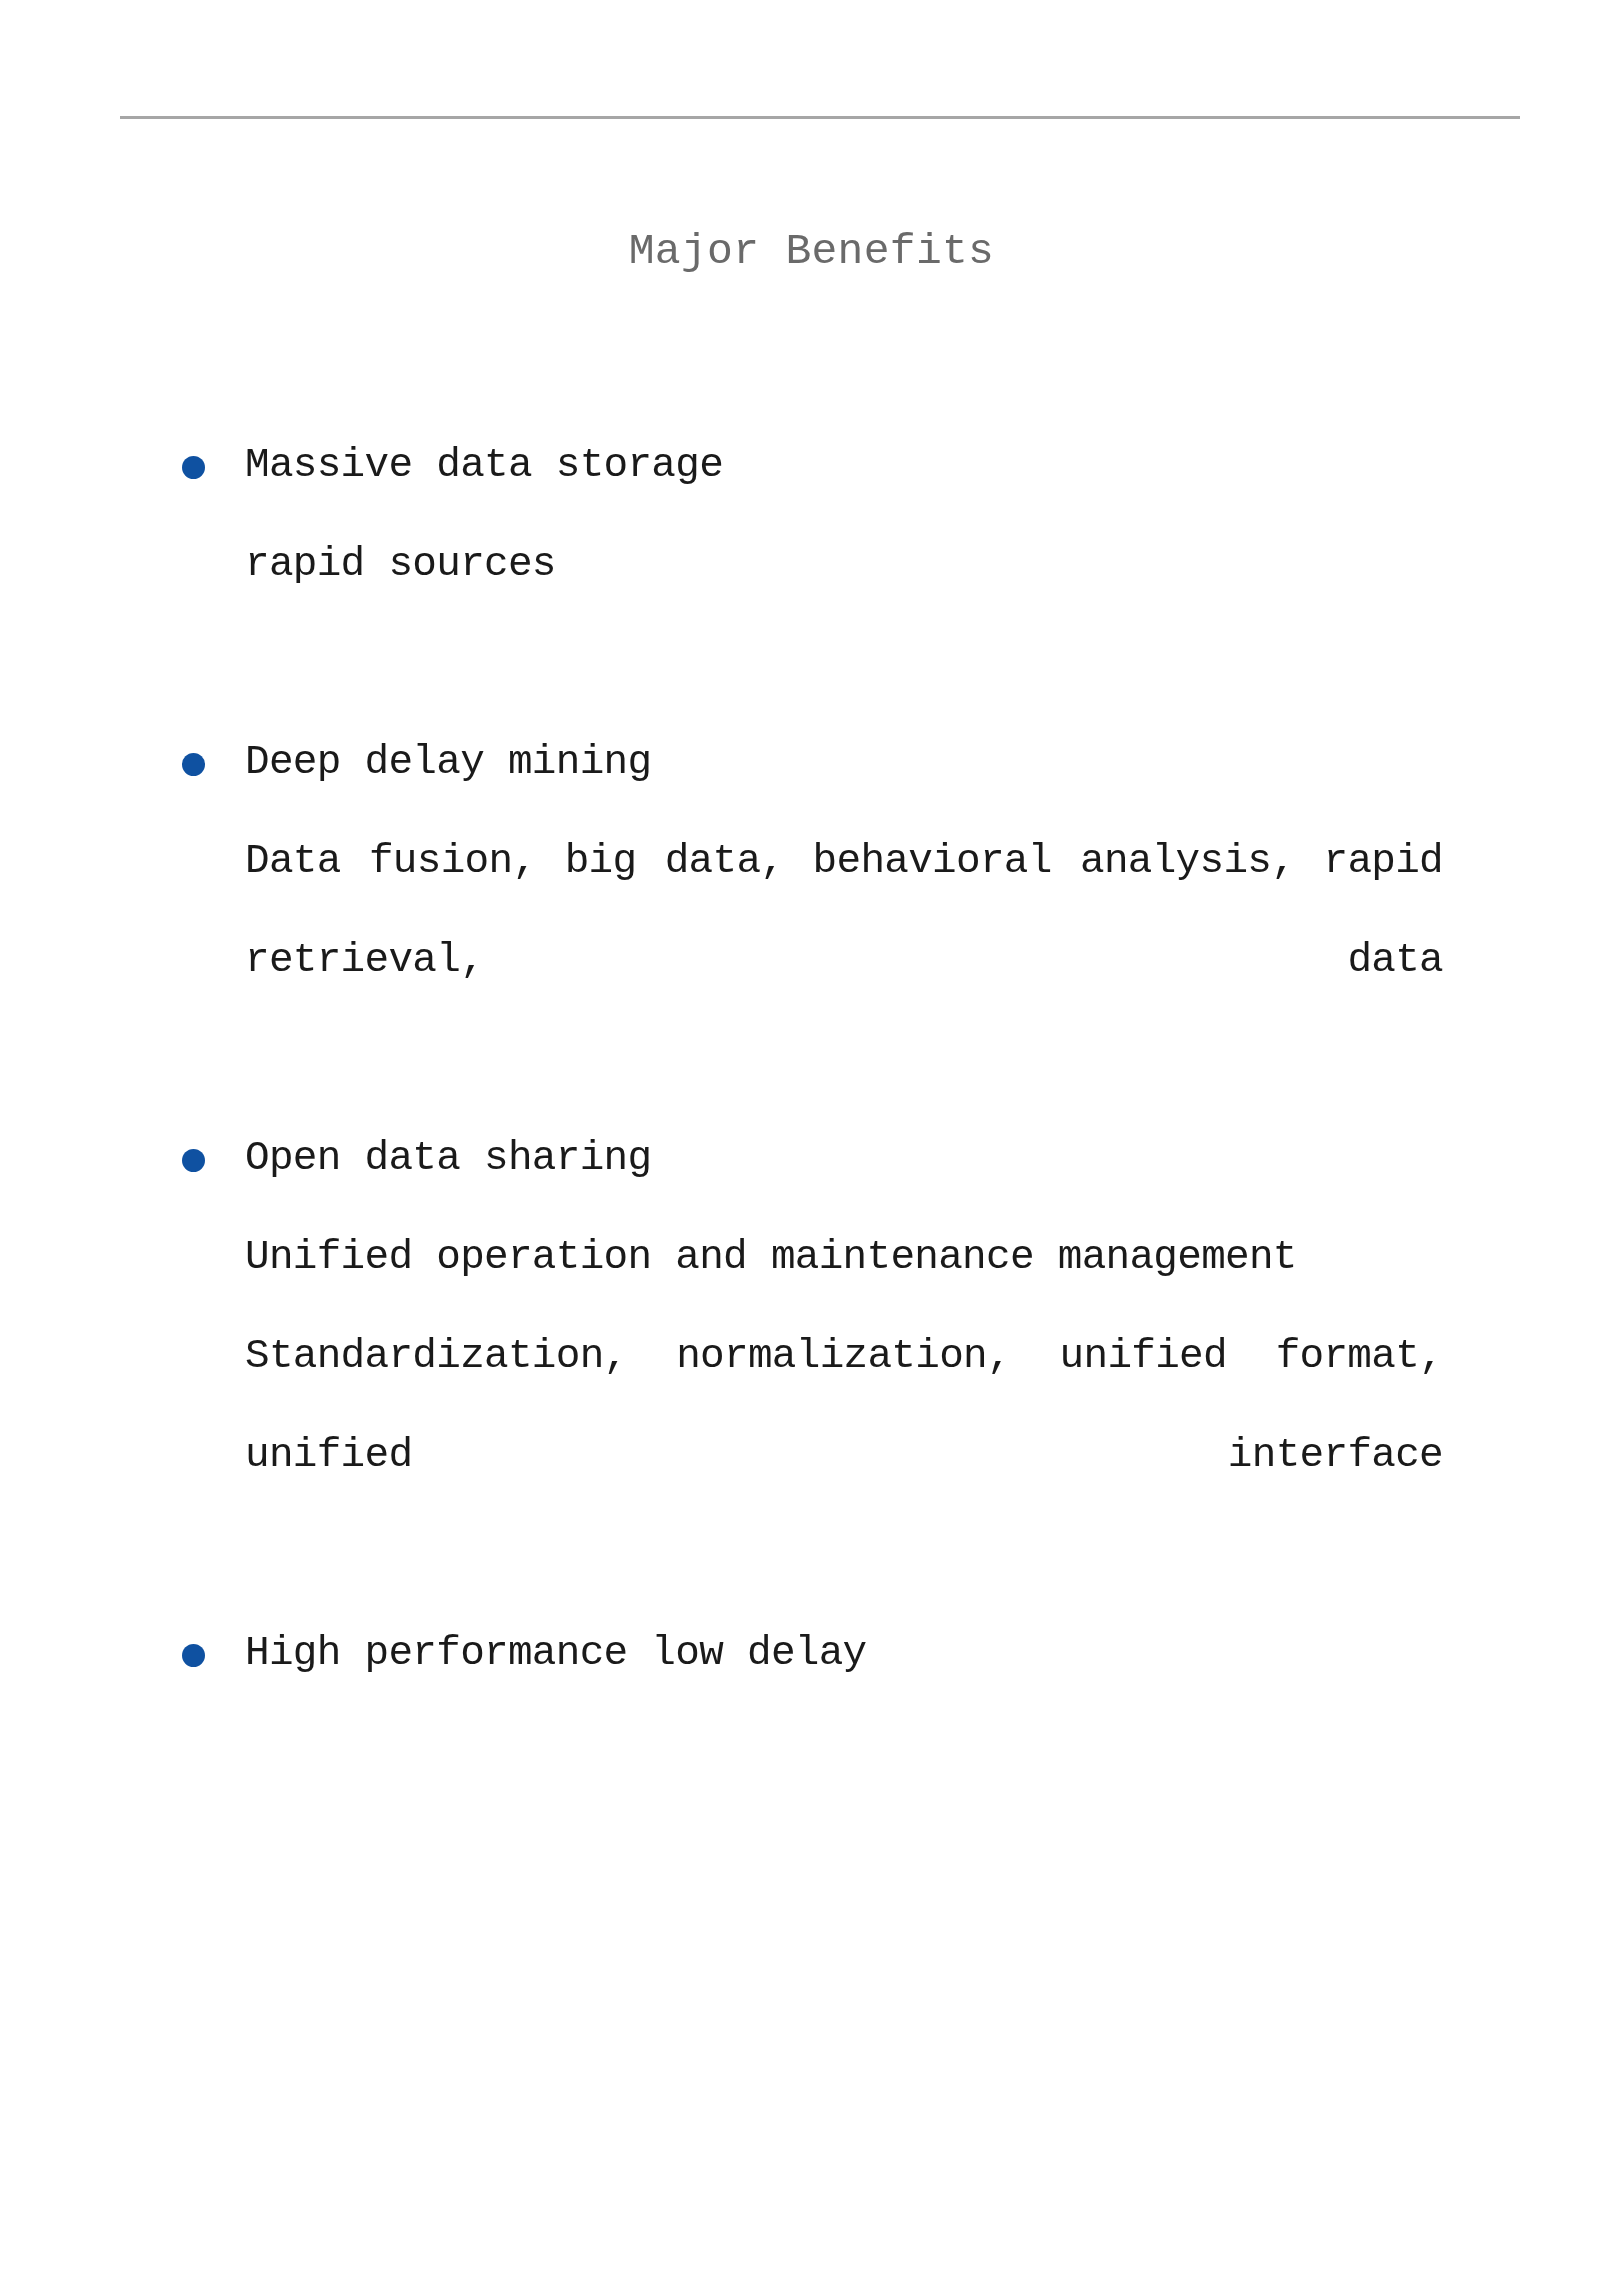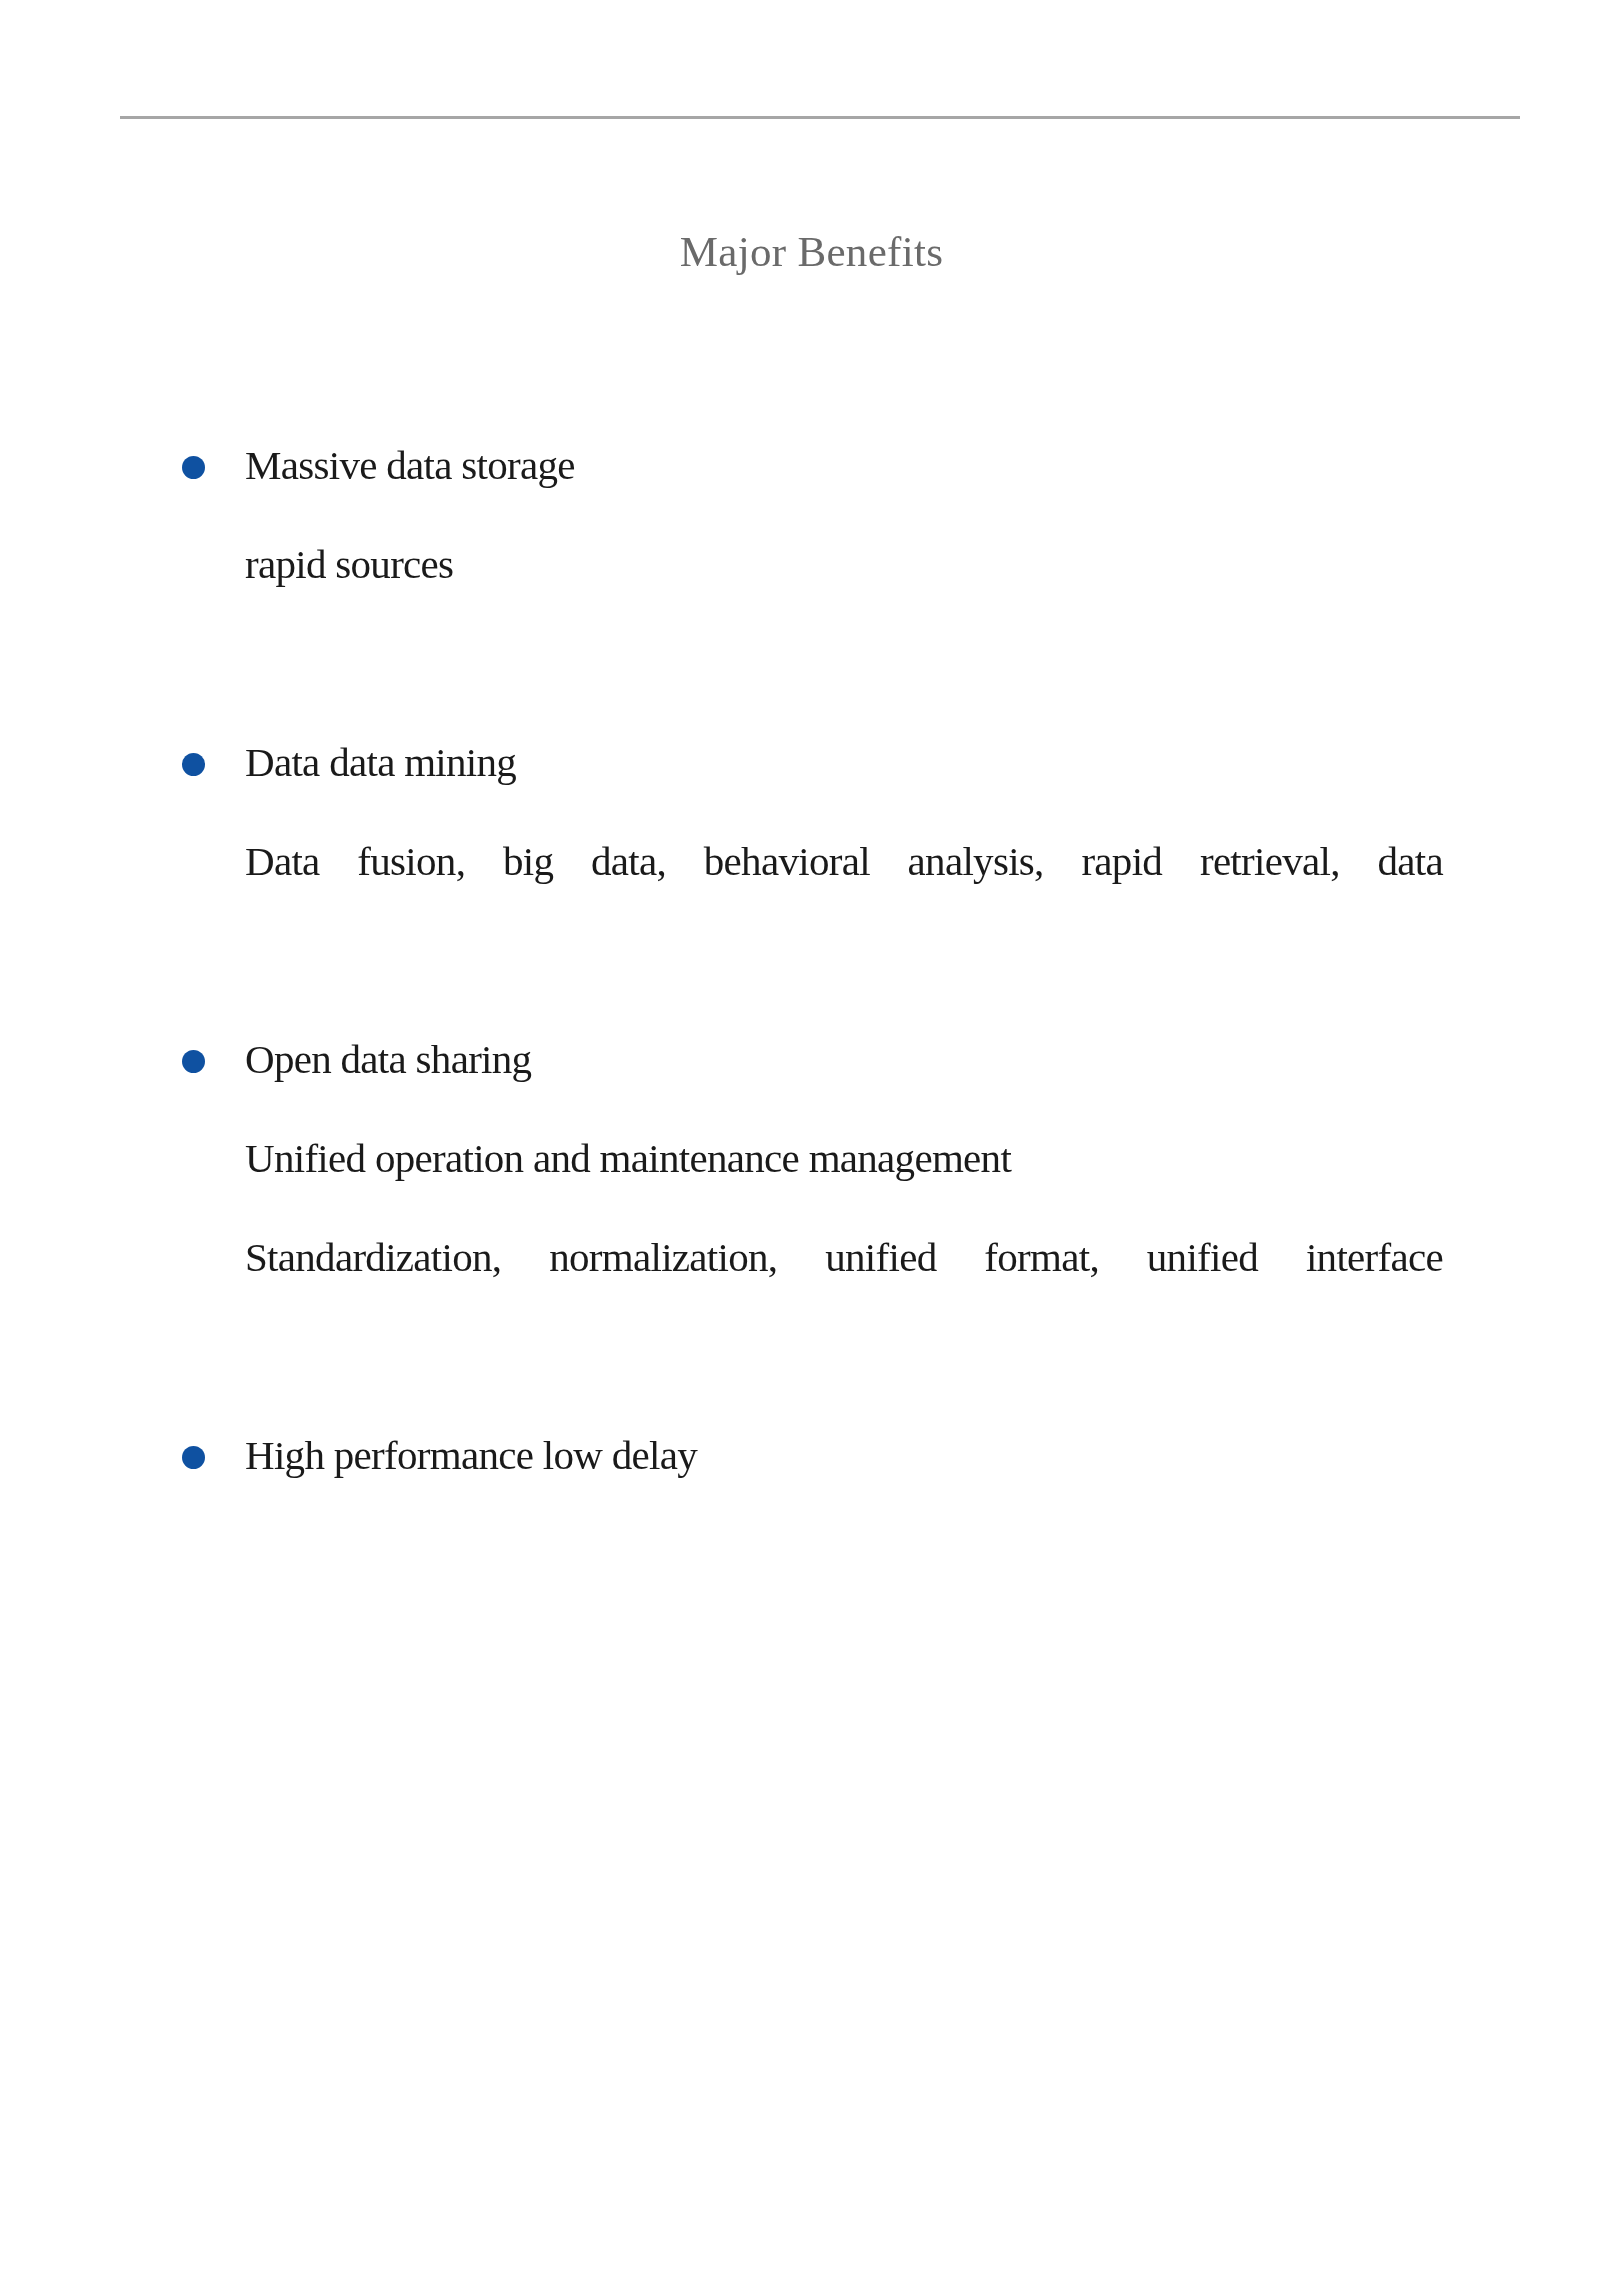--- a/index.html
+++ b/index.html
@@ -8,21 +8,21 @@
     --rule-color:#A6A6A6;
     --text-color:#1A1A1A;
     --page-bg:#FFFFFF;
   }
   html,body{margin:0;padding:0;background:#e8e8e8;}
   .page{
     position:relative;
     width:1623px;
     height:2295px;
     background:var(--page-bg);
-    font-family:Liberation Serif, serif;
+    font-family:Liberation Mono, monospace;
     overflow:hidden;
   }
   .rule{
     position:absolute;
     left:120px;
     top:116px;
     width:1400px;
     height:3.3px;
     background:var(--rule-color);
   }
@@ -84,21 +84,21 @@
     <div class="benefit-heading">
       <span class="bullet"></span>
       <span>Massive data storage</span>
     </div>
         <div class="detail-line">rapid sources</div>
       </div>
 
   <div class="benefit-section">
     <div class="benefit-heading">
       <span class="bullet"></span>
-      <span>Data data mining</span>
+      <span>Deep delay mining</span>
     </div>
   <div class="detail-line justify">Data fusion, big data, behavioral analysis, rapid retrieval, data</div>
       </div>
 
   <div class="benefit-section">
     <div class="benefit-heading">
       <span class="bullet"></span>
       <span>Open data sharing</span>
     </div>
   <div class="detail-line">Unified operation and maintenance management</div>

